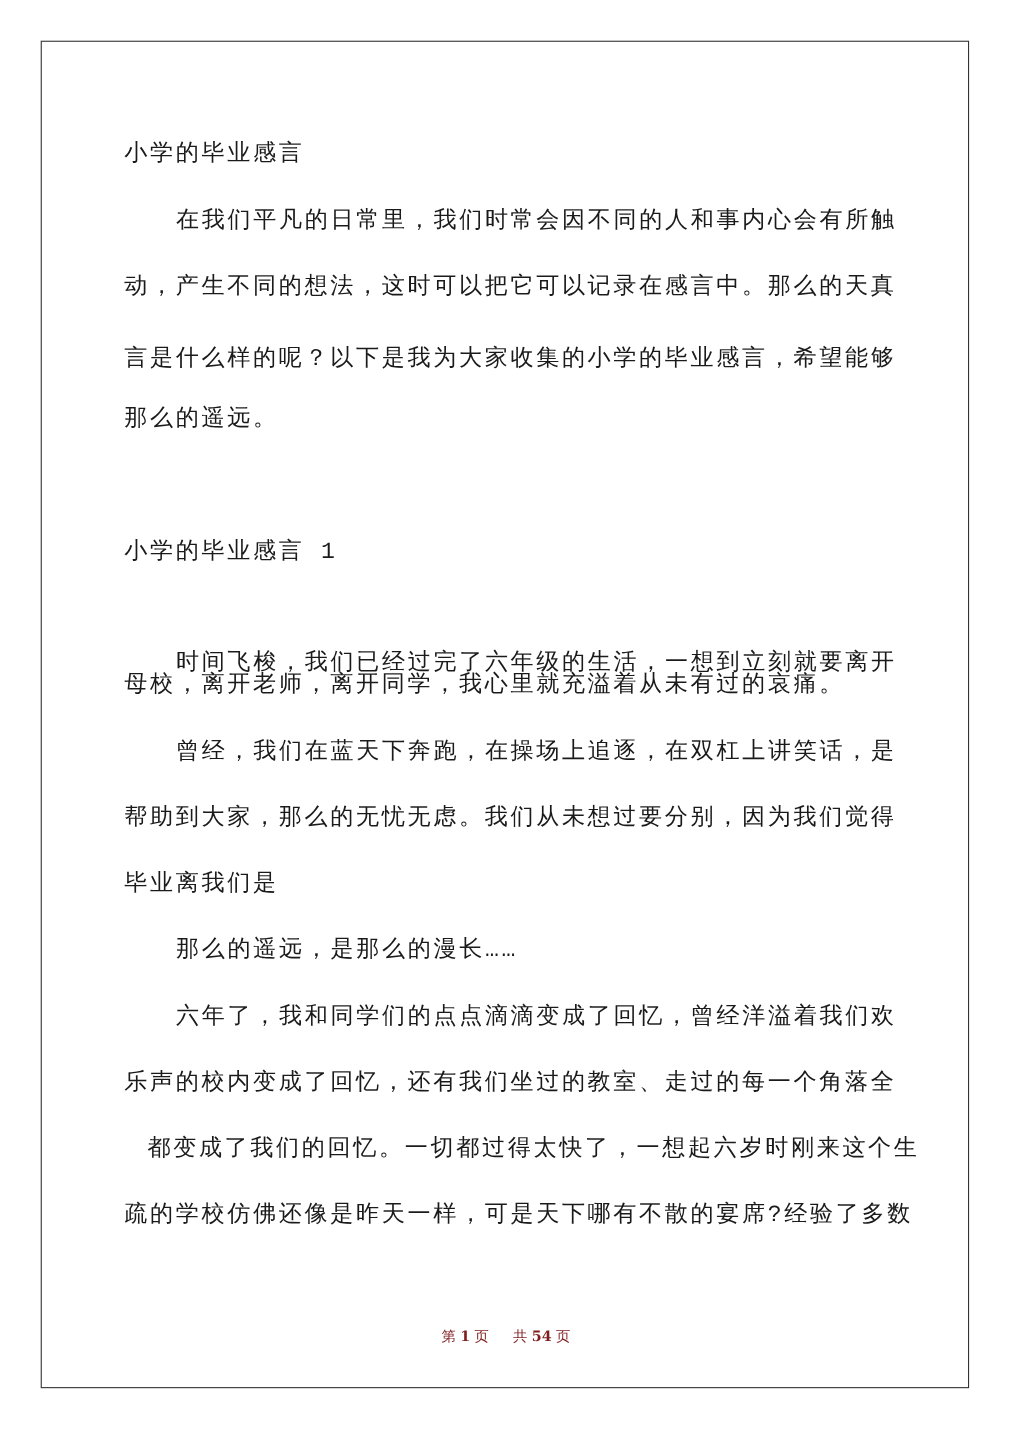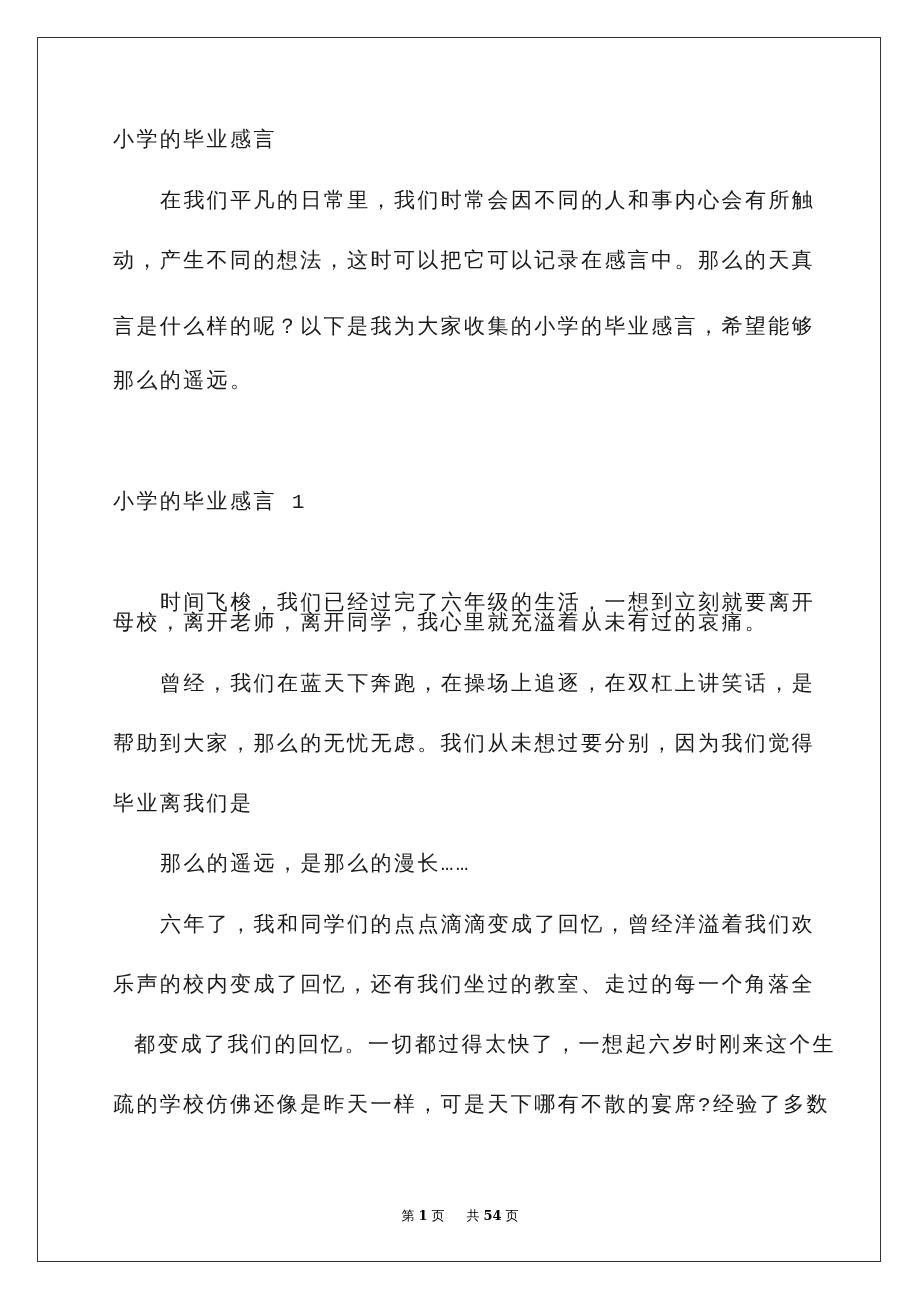--- a/index.html
+++ b/index.html
@@ -37,21 +37,21 @@
       left: 160px;
     }
     .footer {
       position: absolute;
       left: 0;
       width: 920px;
       top: 1208px;
       text-align: center;
       font-size: 13px;
       line-height: 16px;
-      color: #000000;
+      color: #7f1d1d;
     }
     .footer span { margin: 0 2px; }
     .footer .gap { display: inline-block; width: 14px; }
   </style>
 </head>
 <body>
 
 <div class="page-frame"></div>
 
 <div class="line" style="top:129px;">小学的毕业感言</div>

